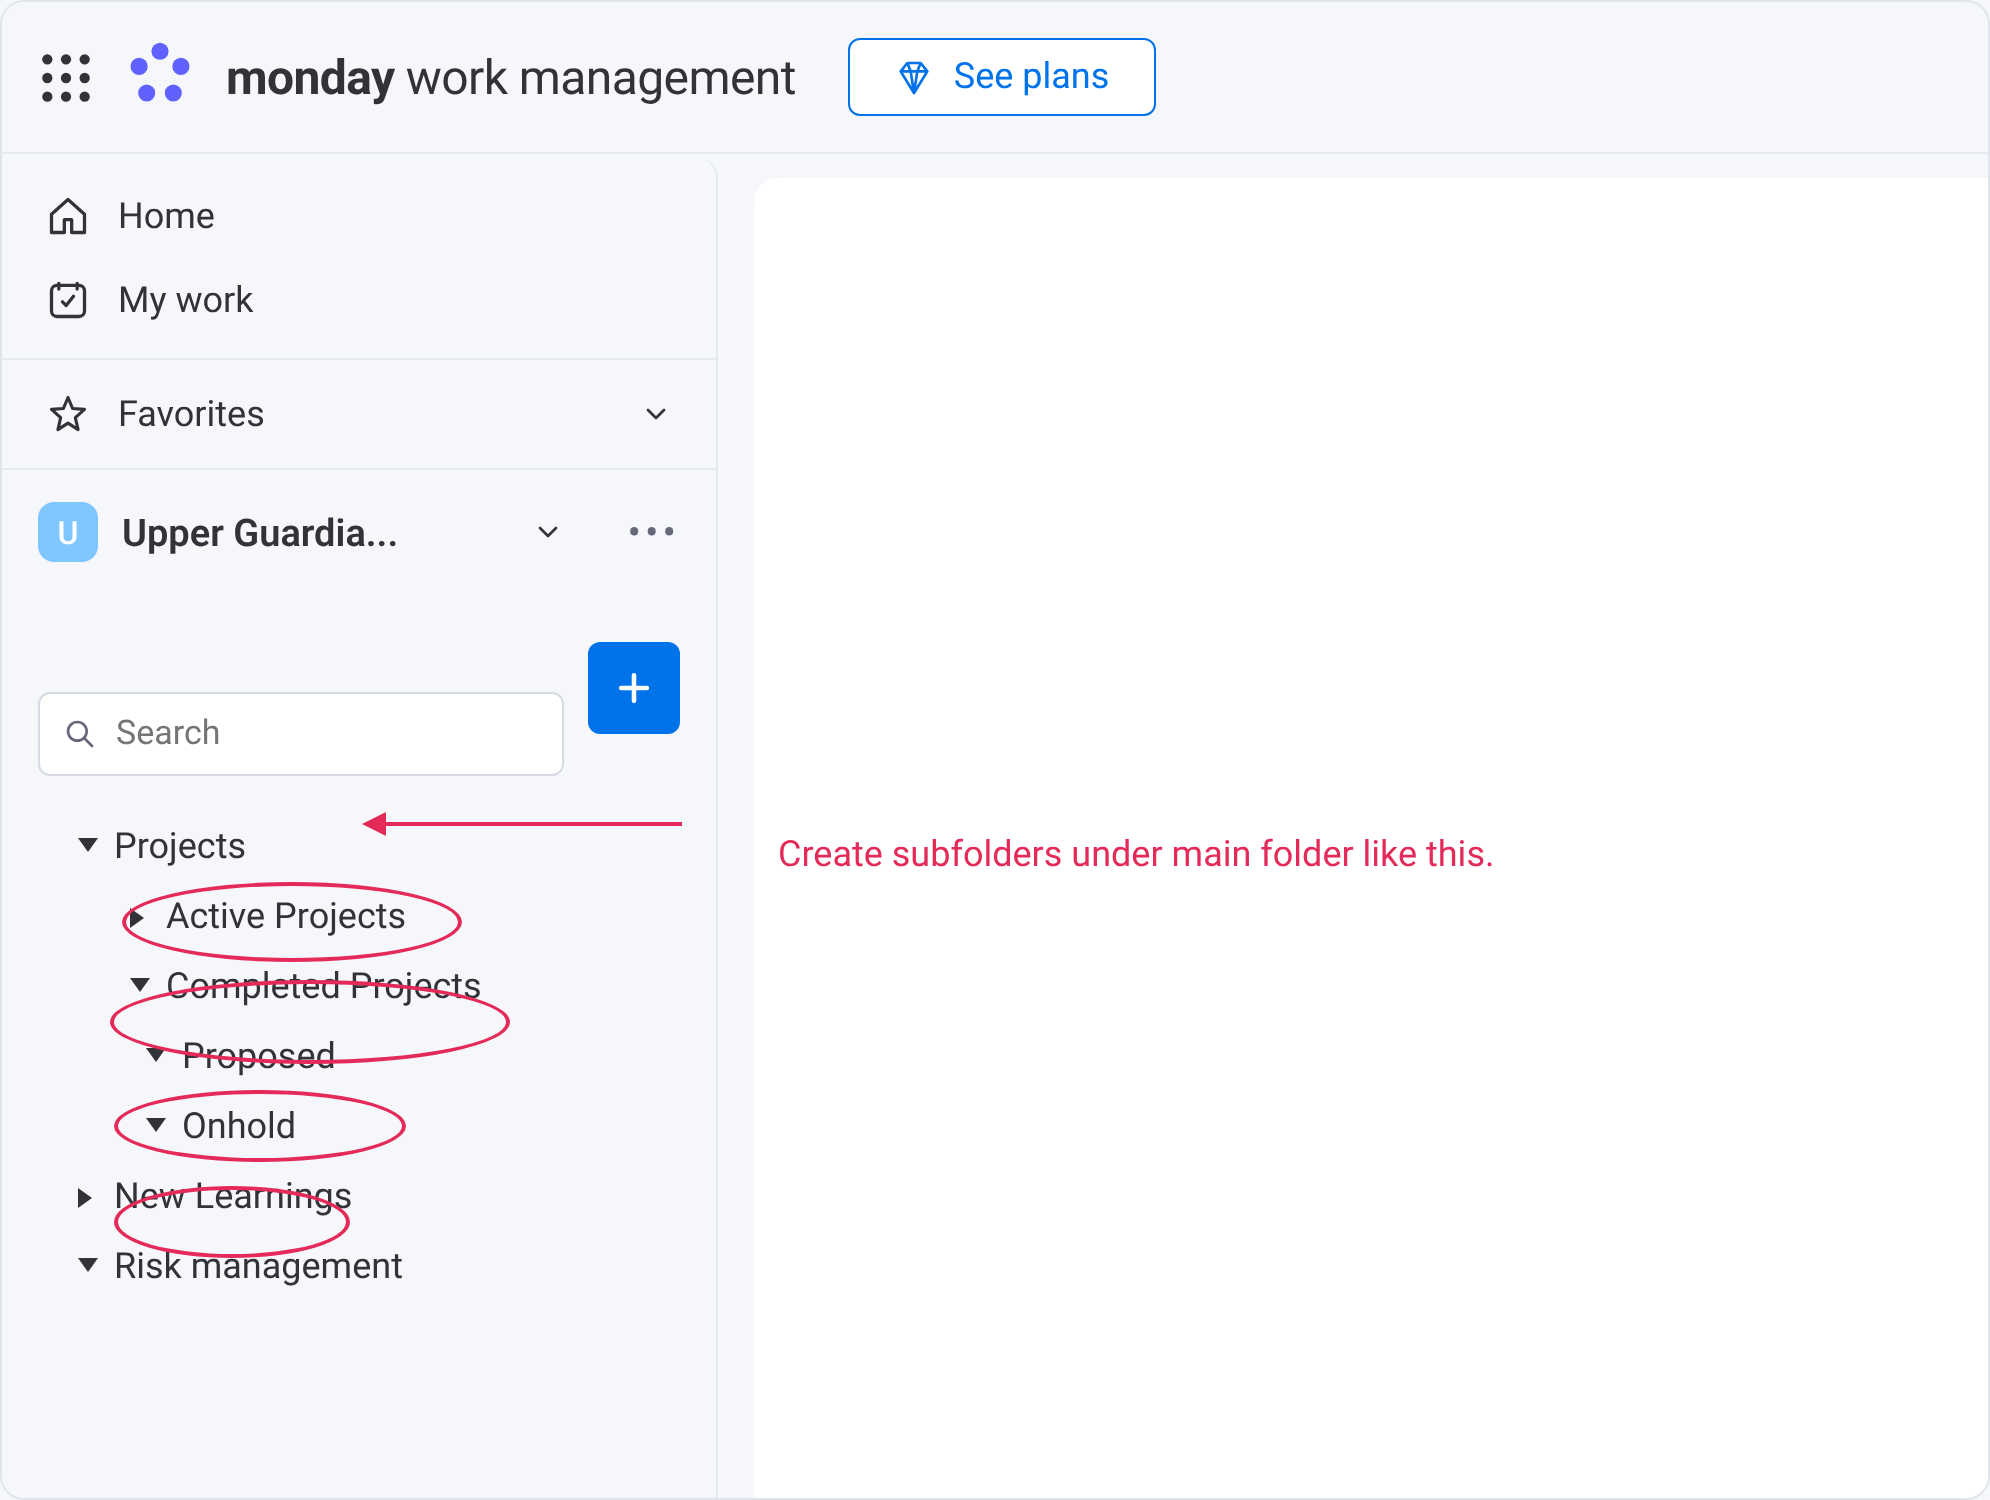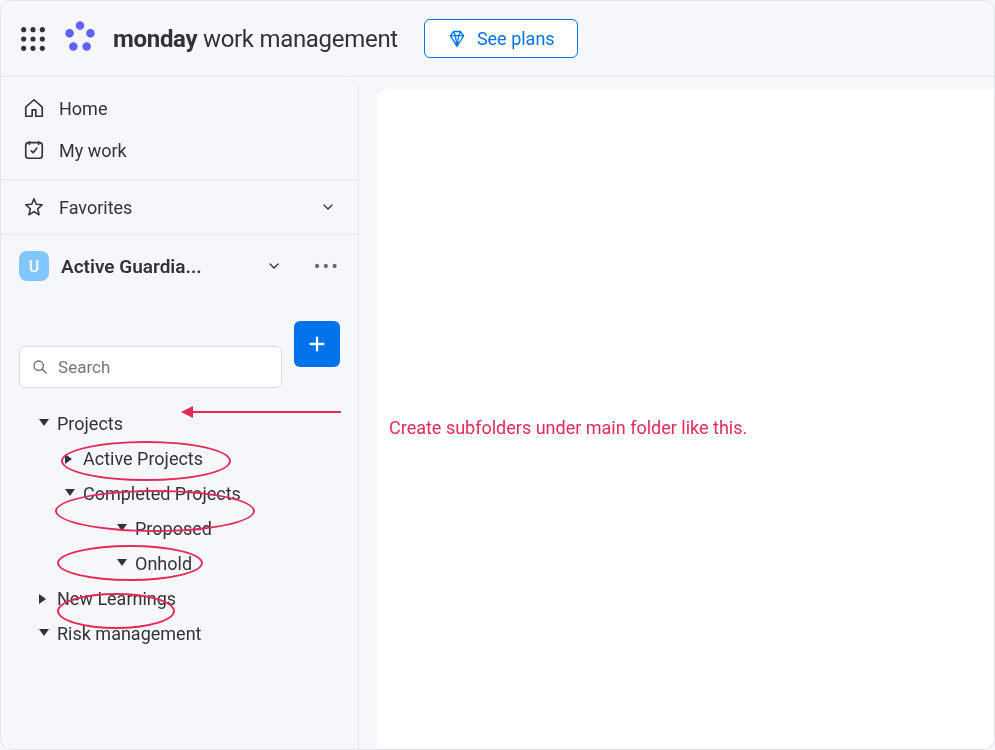--- a/index.html
+++ b/index.html
@@ -196,21 +196,21 @@
       align-items: center;
       gap: 8px;
       padding: 7px 18px;
       font-size: 18px;
       color: #323338;
       cursor: pointer;
       position: relative;
     }
     .tree-row.depth-0 { padding-left: 38px; }
     .tree-row.depth-1 { padding-left: 64px; }
-    .tree-row.depth-2 { padding-left: 116px; }
+    .tree-row.depth-2 { padding-left: 72px; }
     .caret {
       width: 10px;
       height: 10px;
       display: inline-block;
       flex: none;
     }
     .caret.down {
       border-left: 5px solid transparent;
       border-right: 5px solid transparent;
       border-top: 7px solid #323338;
@@ -322,21 +322,21 @@
       </div>
       <svg width="16" height="16" viewBox="0 0 24 24">
         <path d="M6 9 L12 15 L18 9" fill="none" stroke="#323338" stroke-width="2" stroke-linecap="round" stroke-linejoin="round"></path>
       </svg>
     </div>
 
     <div class="divider"></div>
 
     <div class="workspace-row">
       <div class="ws-badge">U</div>
-      <div class="ws-name">Active Guardia...</div>
+      <div class="ws-name">Upper Guardia...</div>
       <svg class="ws-chevron" width="16" height="16" viewBox="0 0 24 24">
         <path d="M6 9 L12 15 L18 9" fill="none" stroke="#323338" stroke-width="2" stroke-linecap="round" stroke-linejoin="round"></path>
       </svg>
       <span class="ws-menu-dots">•••</span>
     </div>
 
     <div class="search-add-row">
       <div class="search-box">
         <svg width="18" height="18" viewBox="0 0 24 24">
           <circle cx="10" cy="10" r="7" fill="none" stroke="#676879" stroke-width="2"></circle>

